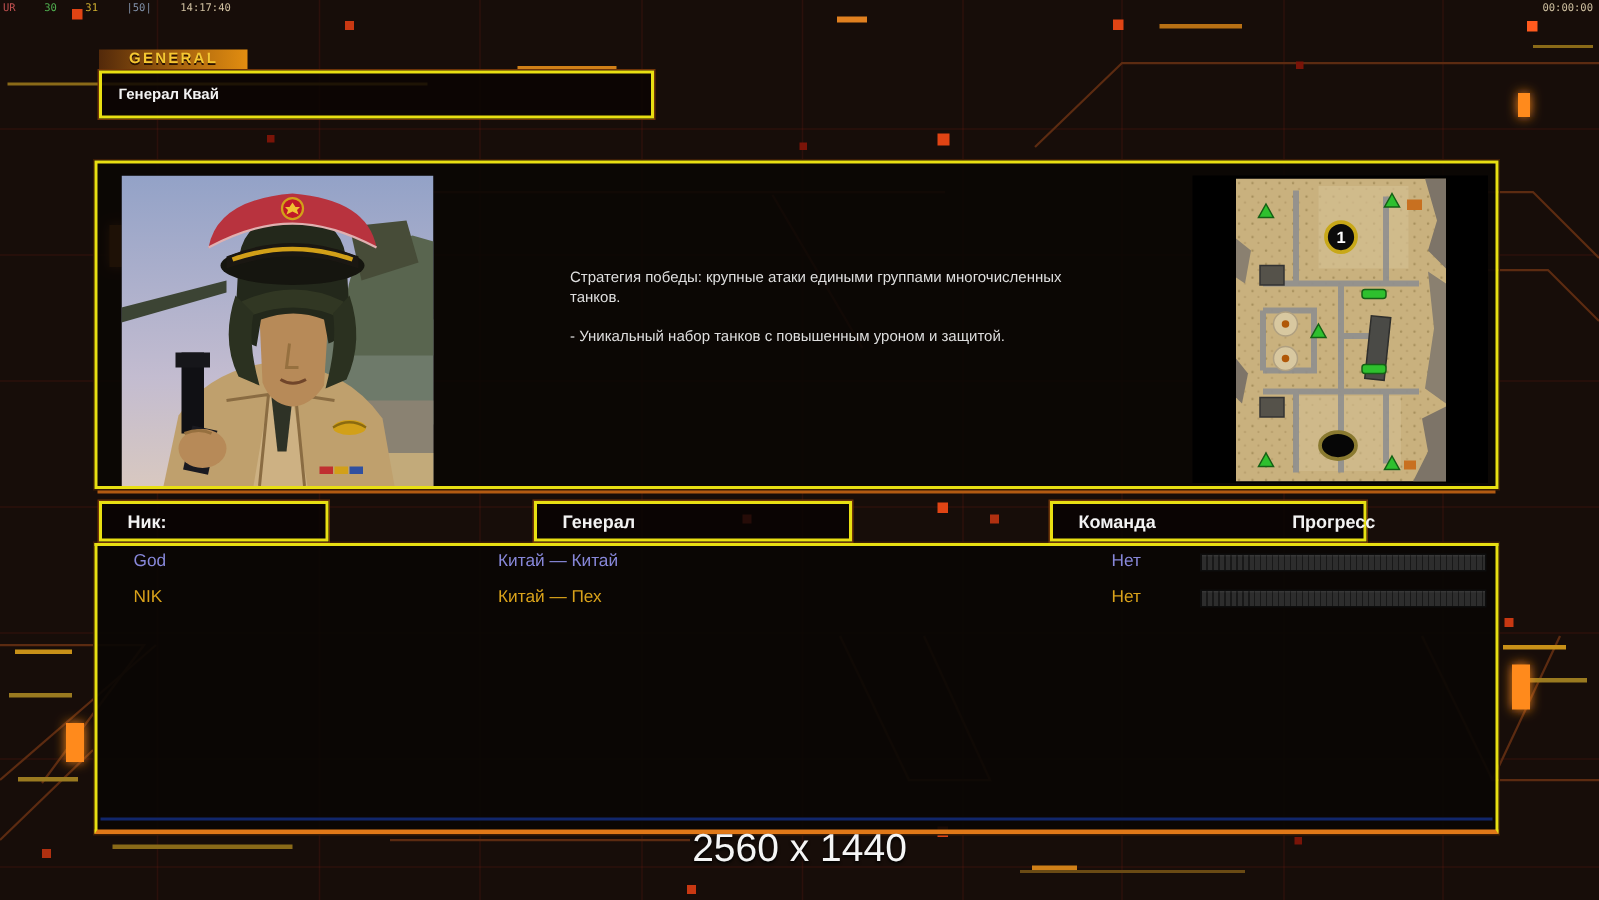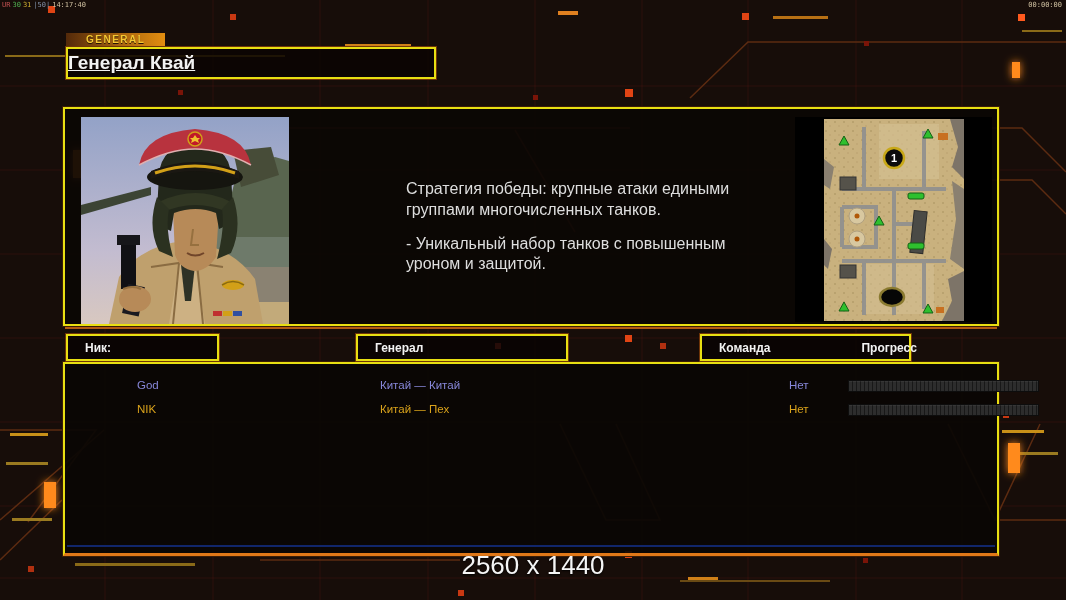--- a/index.html
+++ b/index.html
@@ -5,61 +5,61 @@
   html,body{margin:0;padding:0;background:#170d09;}
   body{width:1066px;height:600px;position:relative;overflow:hidden;
        font-family:"Liberation Sans",sans-serif;-webkit-font-smoothing:antialiased;}
   .abs{position:absolute;}
 
   
   #bg{left:0;top:0;width:1066px;height:600px;z-index:0;}
 
   
   .fps{left:2px;top:1px;font-size:7px;font-family:"DejaVu Sans Mono",monospace;z-index:30;}
-  .fps span + span{margin-left:2px;}
+  .fps span + span{margin-left:19px;}
   .clock{right:4px;top:1px;font-size:7px;color:#cfc0a0;font-family:"DejaVu Sans Mono",monospace;z-index:30;}
 
   
   .gen-tab{left:66px;top:33px;height:14px;padding:0 20px;line-height:14px;
     background:linear-gradient(90deg,#53290a,#a8640e 55%,#e28d10);
     color:#f5c832;font-size:10px;font-weight:bold;letter-spacing:1.5px;
     text-shadow:0 1px 0 #2a1404;z-index:5;}
 
   
   .title-box{left:66px;top:47px;width:366px;height:28px;border:2px solid #e8df12;
     background:rgba(10,5,2,.85);box-shadow:0 0 0 1px #6e3408;z-index:5;
     display:flex;align-items:center;}
-  .title-box span{color:#f2f2f2;font-size:19px;font-weight:bold;text-decoration:underline;}
+  .title-box span{color:#f2f2f2;font-size:10px;font-weight:bold;padding-left:11px;}
 
   
   .main-panel{left:63px;top:107px;width:932px;height:215px;border:2px solid #e8df12;
     background:rgba(11,6,4,.92);box-shadow:0 0 0 1px #3a1c06,0 5px 0 -2px #b25a12;z-index:4;}
   .portrait{left:16px;top:8px;width:208px;height:207px;background:#000;}
-  .briefing{left:341px;top:70px;width:336px;color:#dedede;font-size:16px;line-height:1.3;}
+  .briefing{left:315px;top:70px;width:336px;color:#dedede;font-size:10px;line-height:1.3;}
   .briefing p{margin:0 0 13px 0;}
   .minimap-strip{left:730px;top:8px;width:197px;height:205px;background:#000;
     display:flex;justify-content:center;align-items:center;}
 
   
   .hdr-box{top:334px;height:23px;border:2px solid #e8df12;background:rgba(8,4,2,.85);
     box-shadow:0 0 0 1px #6e3408;display:flex;align-items:center;z-index:5;
     color:#f2f2f2;font-size:12px;font-weight:bold;}
   .hdr-nick{left:66px;width:149px;align-items:center;}
   .hdr-general{left:316px;width:208px;margin-left:40px;}
   .hdr-teamprog{left:700px;width:207px;gap:47px;}
   .hdr-box .lbl{padding-left:17px;}
   .hdr-teamprog .lbl2{padding-left:44px;}
 
   
   .players-panel{left:63px;top:362px;width:932px;height:189px;border:2px solid #e8df12;
     border-bottom:3px solid #e07818;background:rgba(10,6,4,.93);
     box-shadow:0 0 0 1px #3a1c06;z-index:4;}
   .players-panel .blue-line{position:absolute;left:2px;right:2px;bottom:6px;height:2px;
     background:#11266b;}
-  .rows{position:absolute;left:0;top:11px;width:100%;padding-left:48px;}
+  .rows{position:absolute;left:0;top:0;width:100%;}
   .p-row{position:relative;height:24px;font-size:11.5px;}
   .p-row .nick{position:absolute;left:24px;top:4px;}
   .p-row .general{position:absolute;left:267px;top:4px;}
   .p-row .team{position:absolute;left:676px;top:4px;}
   .p-row .bar{position:absolute;left:735px;top:5px;width:189px;height:10px;
     border:1px solid #0d0d0d;background:repeating-linear-gradient(90deg,#2d2d2d 0 3px,#181818 3px 4px);
     box-shadow:inset 0 1px 0 rgba(255,255,255,.05);}
   .p-row .bar .fill{height:100%;background:linear-gradient(180deg,#58c058,#2a7a2a);width:0;}
 
   

